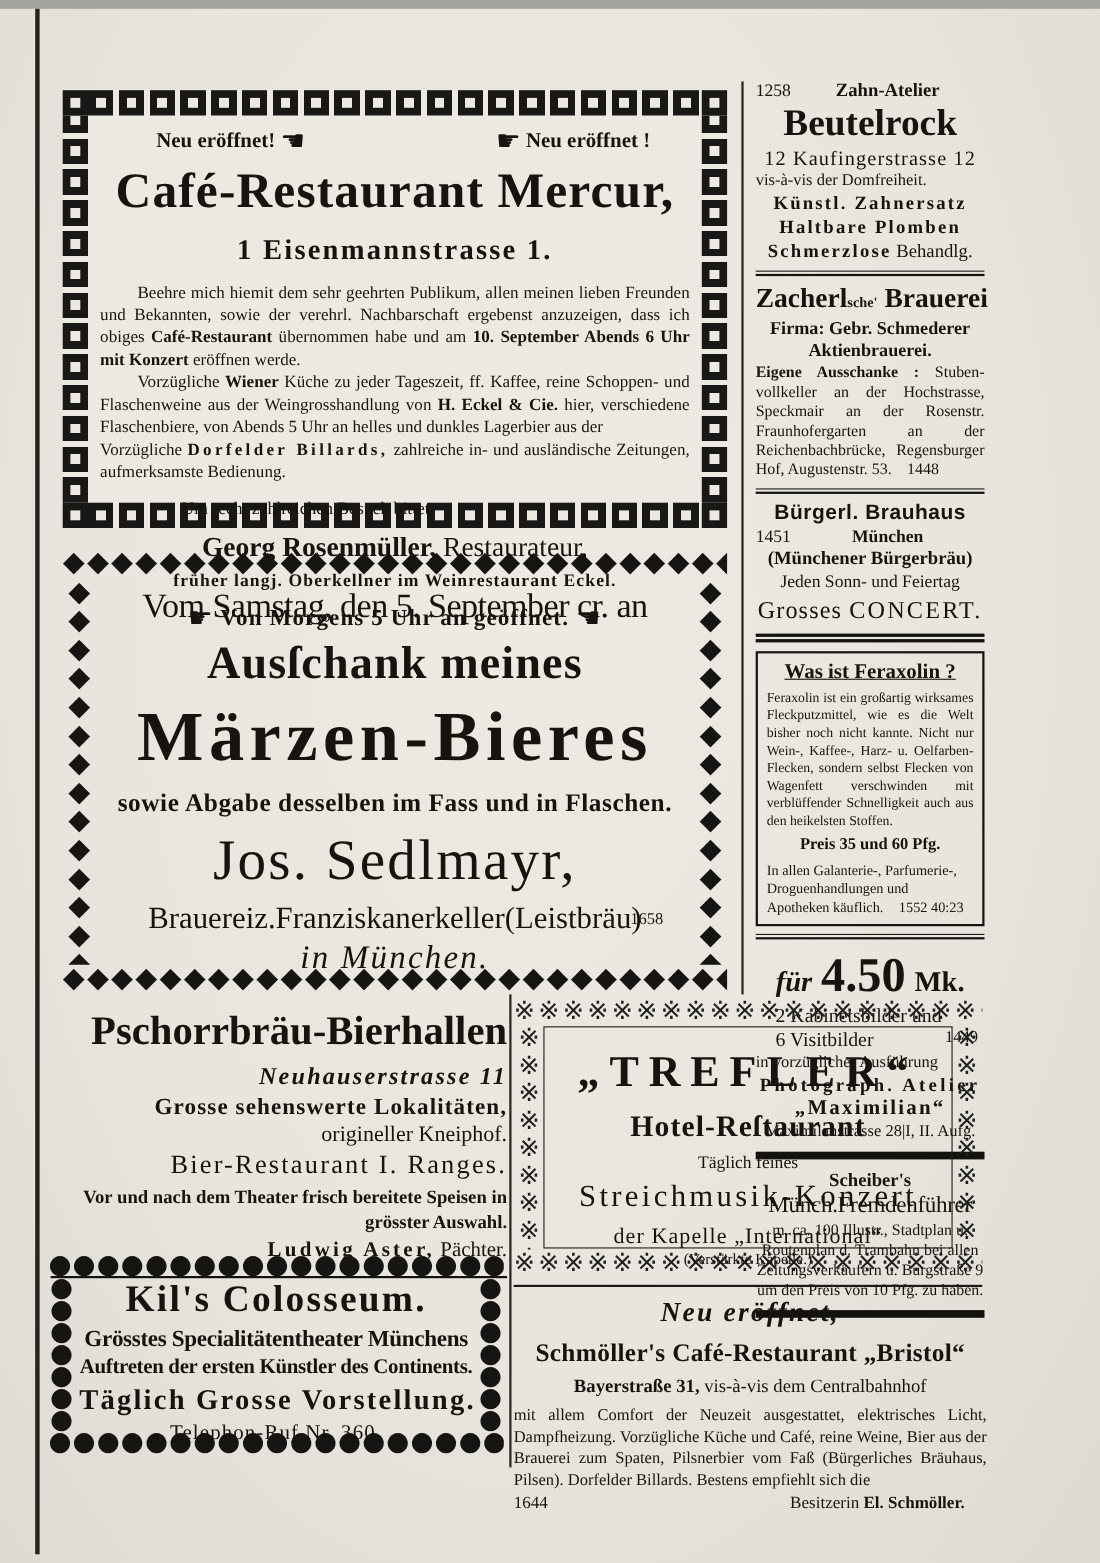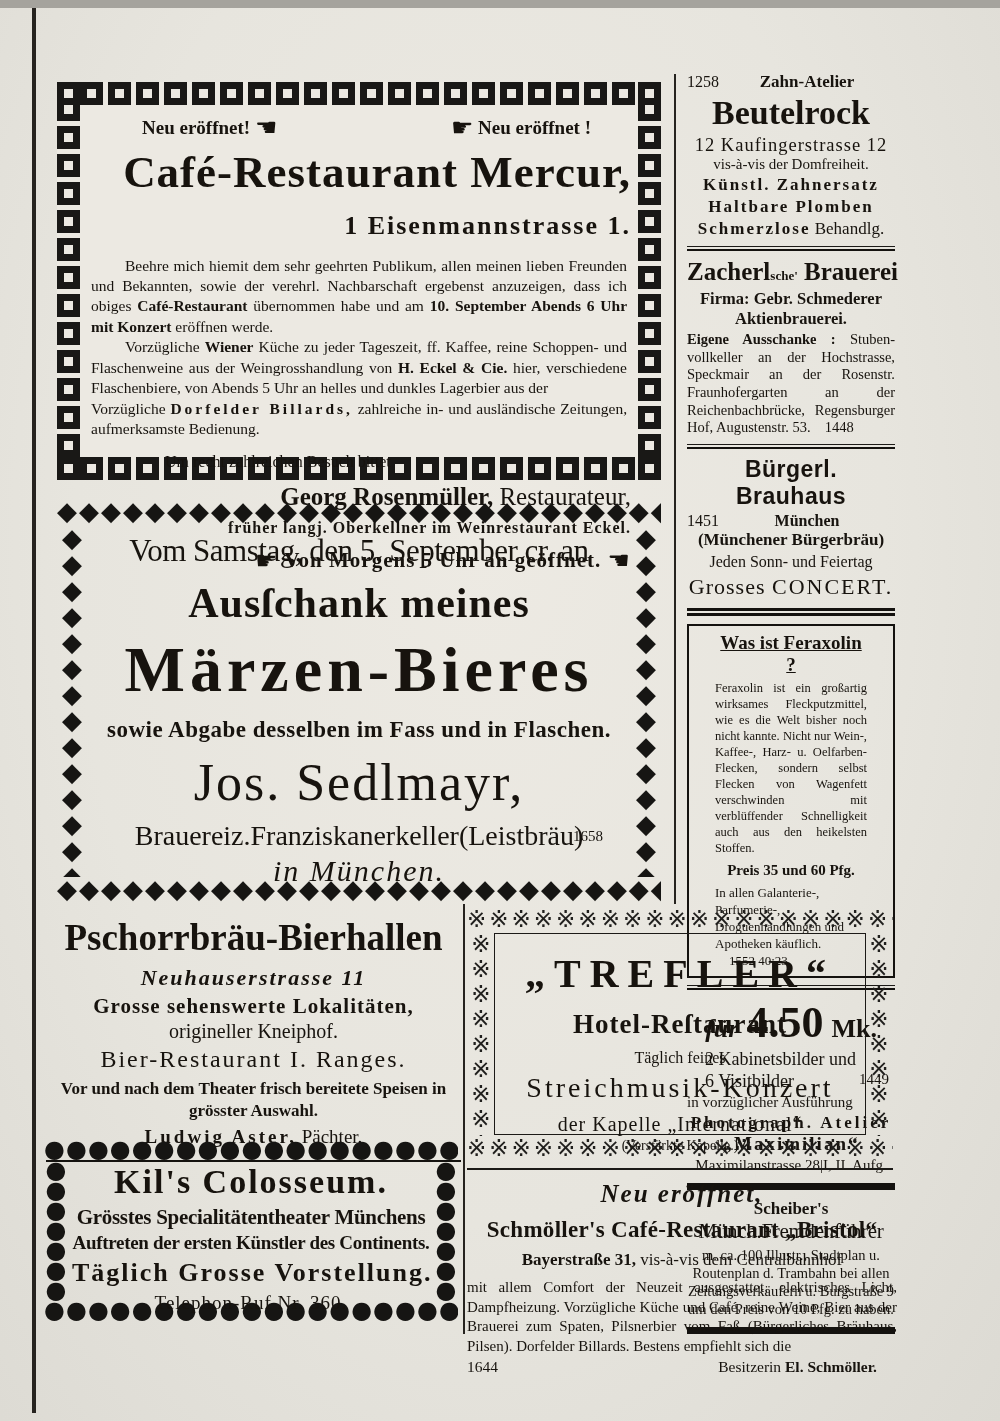--- a/index.html
+++ b/index.html
@@ -5,21 +5,21 @@
 <style>
   *{margin:0;padding:0;box-sizing:border-box}
   html,body{background:#c6c4bf}
   body{font-family:"Liberation Serif",serif;color:#17130e}
   .page{position:relative;width:1000px;height:1421px;margin:0 auto;overflow:hidden;
     background:radial-gradient(ellipse at 48% 38%, #edeae3 0%, #e7e5de 55%, #dcdad3 100%);}
   .scan-top{position:absolute;top:0;left:0;width:100%;height:8px;background:#a5a39d}
   .vrule{position:absolute;background:#26231f}
   .glyph{font-family:"DejaVu Sans",sans-serif}
   .b{font-weight:bold}
-  .ctr{text-align:right}
+  .ctr{text-align:center}
   .just{text-align:justify}
 
   
   .adbox{position:absolute;background:#ece9e2}
   .sq-h{position:absolute;left:23px;right:23px;height:23px;
     background-image:
       repeating-linear-gradient(90deg, transparent 0 7px, #ece9e2 7px 16px, transparent 16px 28px),
       repeating-linear-gradient(90deg, #191816 0 23px, transparent 23px 28px);
     background-size:100% 9px,100% 100%;background-position:0 7px,0 0;background-repeat:repeat-x,repeat;}
   .sq-v{position:absolute;top:23px;bottom:23px;width:23px;
@@ -61,35 +61,35 @@
   .mer-owner-sub{font-size:16px;font-weight:bold;margin-top:6px;letter-spacing:1px}
   .mer-hours{font-size:21px;font-weight:bold;margin-top:8px;letter-spacing:1px}
 
   
   #rightcol{position:absolute;left:687px;top:72px;width:208px}
   .rc-row{display:flex;align-items:baseline}
   .rc-num{font-size:16px}
   .bt-label{flex:1;text-align:center;font-size:17px;font-weight:bold}
   .bt-name{font-size:34px;font-weight:bold;text-align:center;margin-top:2px}
   .bt-addr{font-size:18.5px;text-align:center;letter-spacing:1px;margin-top:3px}
-  .bt-addr2{font-size:15px;text-align:center}
+  .bt-addr2{font-size:15px;text-align:left}
   .bt-l{font-size:17px;font-weight:bold;text-align:center;letter-spacing:2px;margin-top:2px}
   .bt-l .rg{font-weight:normal;letter-spacing:0}
   .za-title{text-align:center;margin-top:2px;white-space:nowrap}
   .za-big{font-size:25px;font-weight:bold}
   .za-small{font-size:13px;font-weight:bold}
   .za-firma{font-size:16.5px;font-weight:bold;text-align:center;margin-top:3px}
   .za-body{font-size:14.5px;line-height:1.22;margin-top:2px}
-  .bh-title{font-family:"Liberation Sans",sans-serif;font-size:23px;font-weight:bold;text-align:center;letter-spacing:0.5px}
+  .bh-title{font-family:"Liberation Sans",sans-serif;font-size:19px;font-weight:bold;text-align:center;letter-spacing:0.5px}
   .bh-row{display:flex;font-size:16px;margin-top:2px}
   .bh-row .city{flex:1;text-align:center;font-weight:bold}
   .bh-sub{font-size:17px;font-weight:bold;text-align:center}
   .bh-line{font-size:16px;text-align:center;margin-top:3px}
   .bh-concert{font-size:22px;text-align:center;letter-spacing:1px;margin-top:3px}
-  .fx-box{border:2.5px solid #14120f;padding:6px 26px;margin-top:2px}
+  .fx-box{border:2.5px solid #14120f;padding:6px 8px;margin-top:2px}
   .fx-title{font-size:19px;font-weight:bold;text-align:center;text-decoration:underline;margin-bottom:4px}
   .fx-body{font-size:12.5px;line-height:1.28;text-align:justify}
   .fx-price{font-size:15px;font-weight:bold;text-align:center;margin-top:6px}
   .fx-avail{font-size:13px;line-height:1.3;margin-top:6px}
   .fx-num{display:inline-block;margin-left:14px}
   .ph-price{display:flex;justify-content:center;align-items:baseline;gap:8px;margin-top:4px}
   .ph-fuer{font-size:26px;font-weight:bold;font-style:italic}
   .ph-450{font-size:44px;font-weight:bold}
   .ph-mk{font-size:26px;font-weight:bold;}
   .ph-l{font-size:18px;padding-left:18px;margin-top:1px}
@@ -107,21 +107,21 @@
   .mz-l1{font-size:31px;letter-spacing:-0.5px;margin-top:4px;white-space:nowrap}
   .mz-l2{font-size:42px;font-weight:bold;margin-top:10px;letter-spacing:1px}
   .mz-l3{font-size:64px;font-weight:bold;letter-spacing:5px;margin-top:6px;white-space:nowrap}
   .mz-l4{font-size:23px;font-weight:bold;margin-top:10px;letter-spacing:0.5px}
   .mz-l5{font-size:52px;margin-top:10px;letter-spacing:2px}
   .mz-l6{font-size:28px;margin-top:8px;white-space:nowrap}
   .mz-l7{font-size:30px;font-style:italic;margin-top:2px;letter-spacing:2px}
   .mz-num{position:absolute;right:18px;bottom:28px;font-size:15px}
 
   
-  #pschorr{position:absolute;left:46px;top:916px;width:415px;text-align:center}
+  #pschorr{position:absolute;left:46px;top:916px;width:415px;text-align:right}
   .ps-title{font-size:37px;font-weight:bold}
   .ps-l1{font-size:22px;font-weight:bold;font-style:italic;letter-spacing:2px;margin-top:6px}
   .ps-l2{font-size:21px;font-weight:bold;letter-spacing:1px;margin-top:3px}
   .ps-l3{font-size:20px;margin-top:1px}
   .ps-l4{font-size:24px;letter-spacing:2px;margin-top:3px}
   .ps-l5{font-size:17px;font-weight:bold;margin-top:5px;line-height:1.3}
   .ps-sig{font-size:19px;margin-top:4px}
   .ps-sig .nm{font-weight:bold;letter-spacing:3px}
   .ps-rule{border-top:2.5px solid #14120f;margin-top:12px}
 

